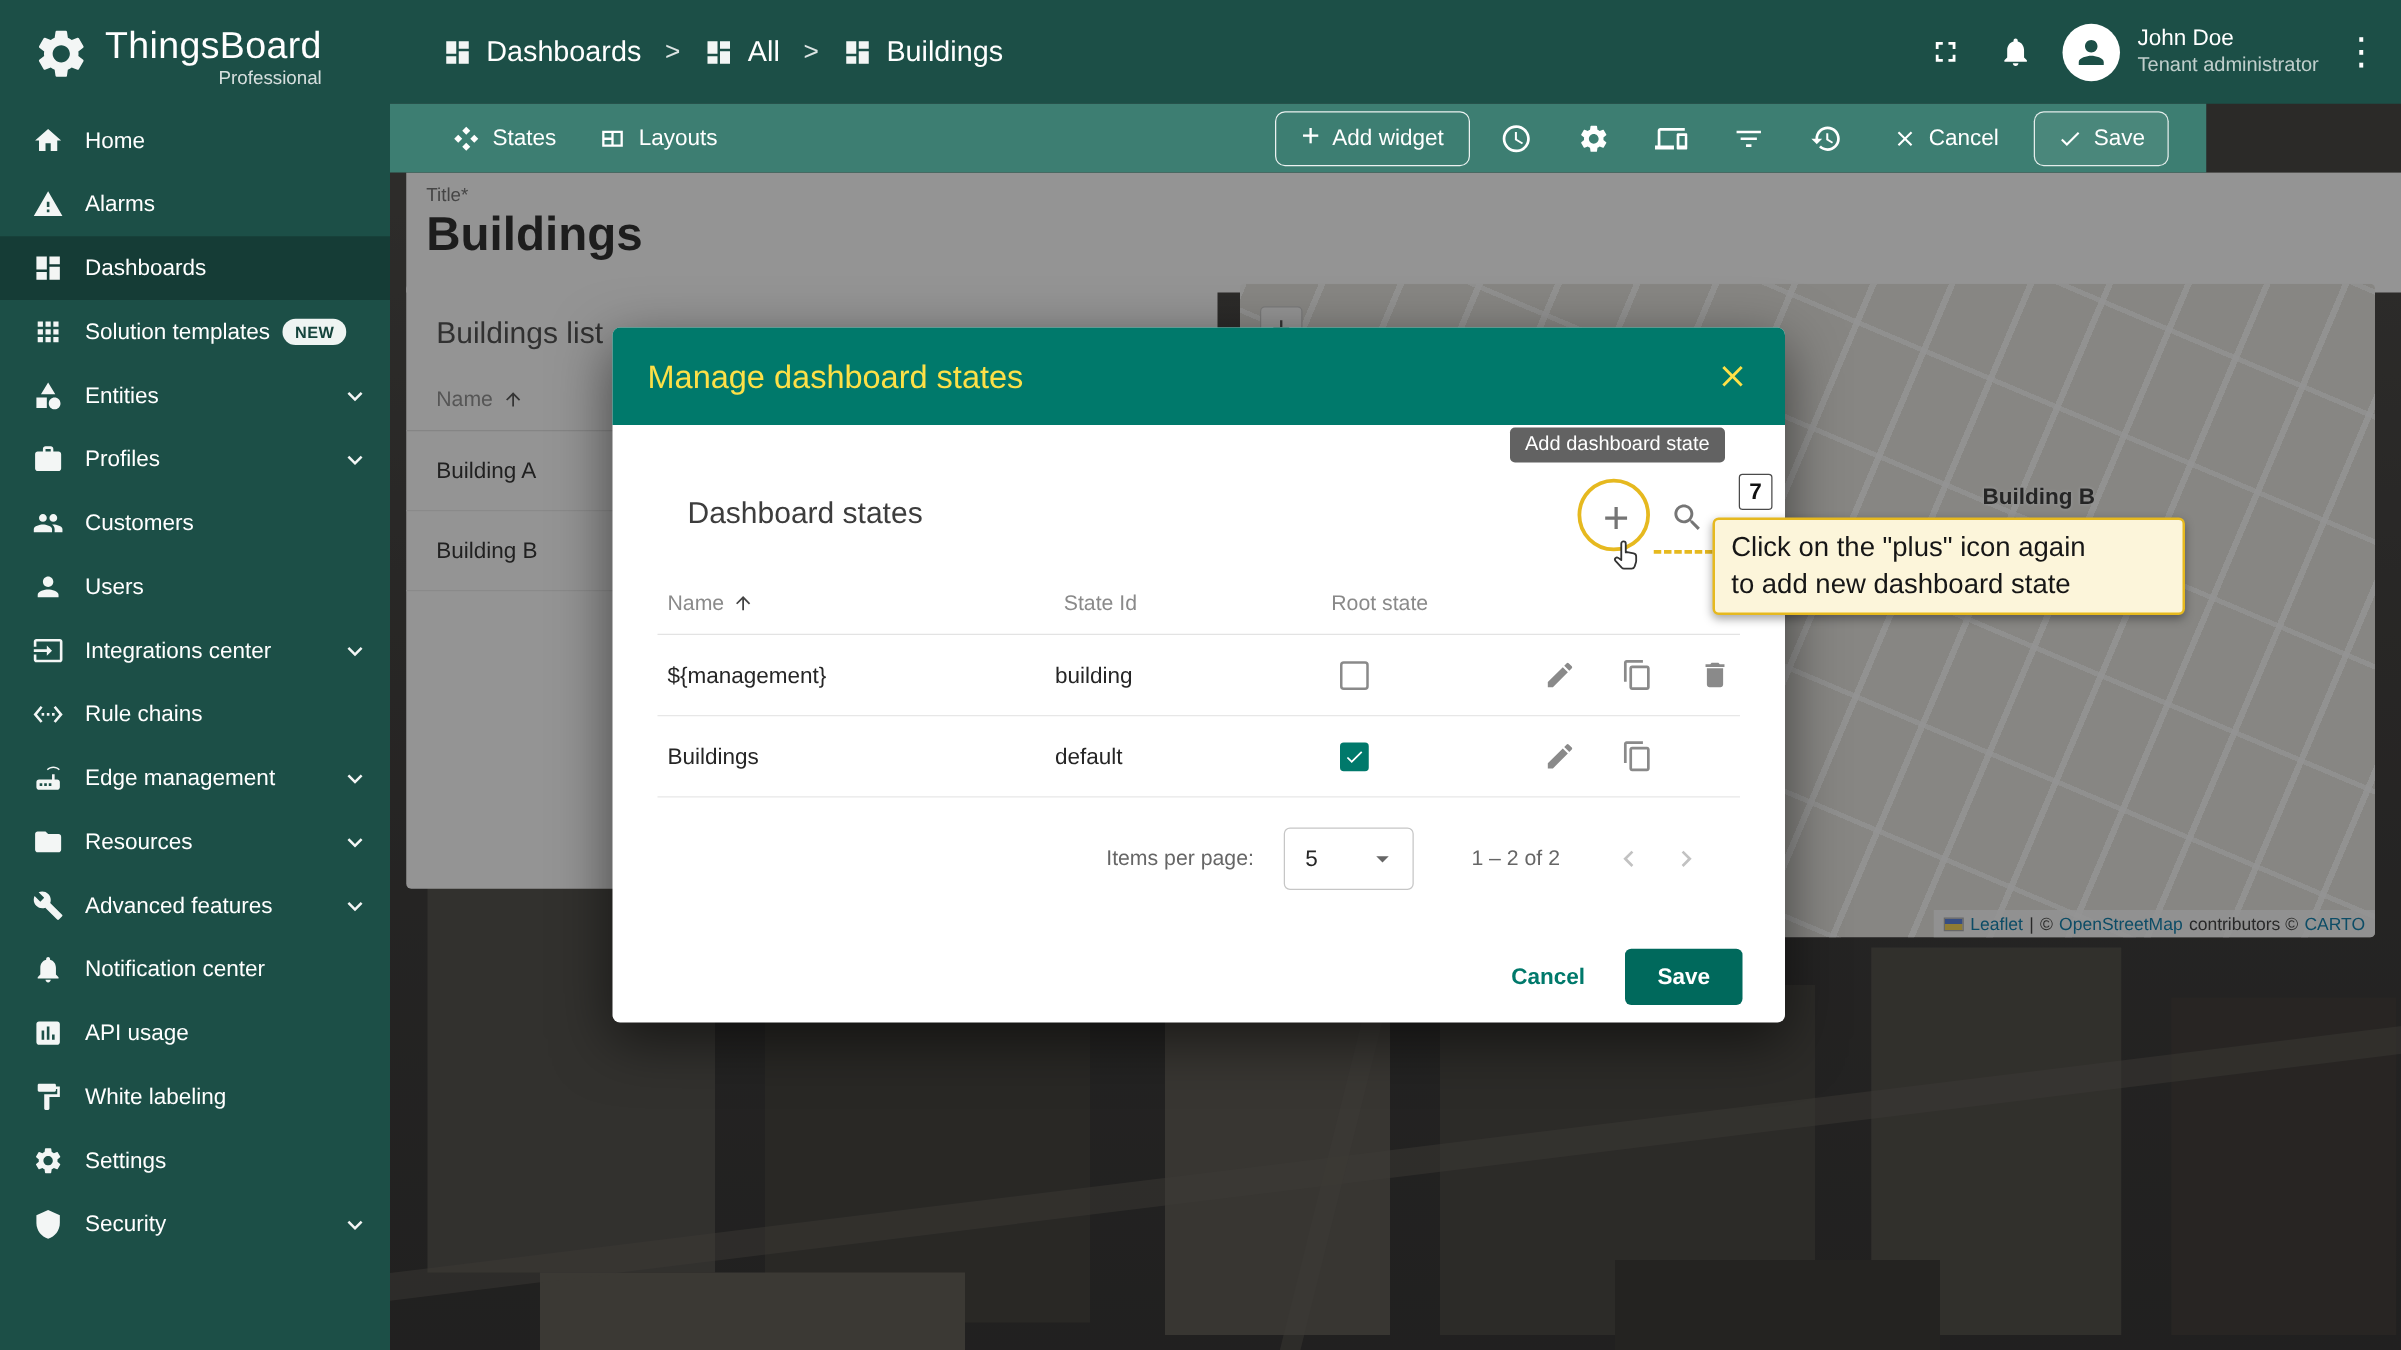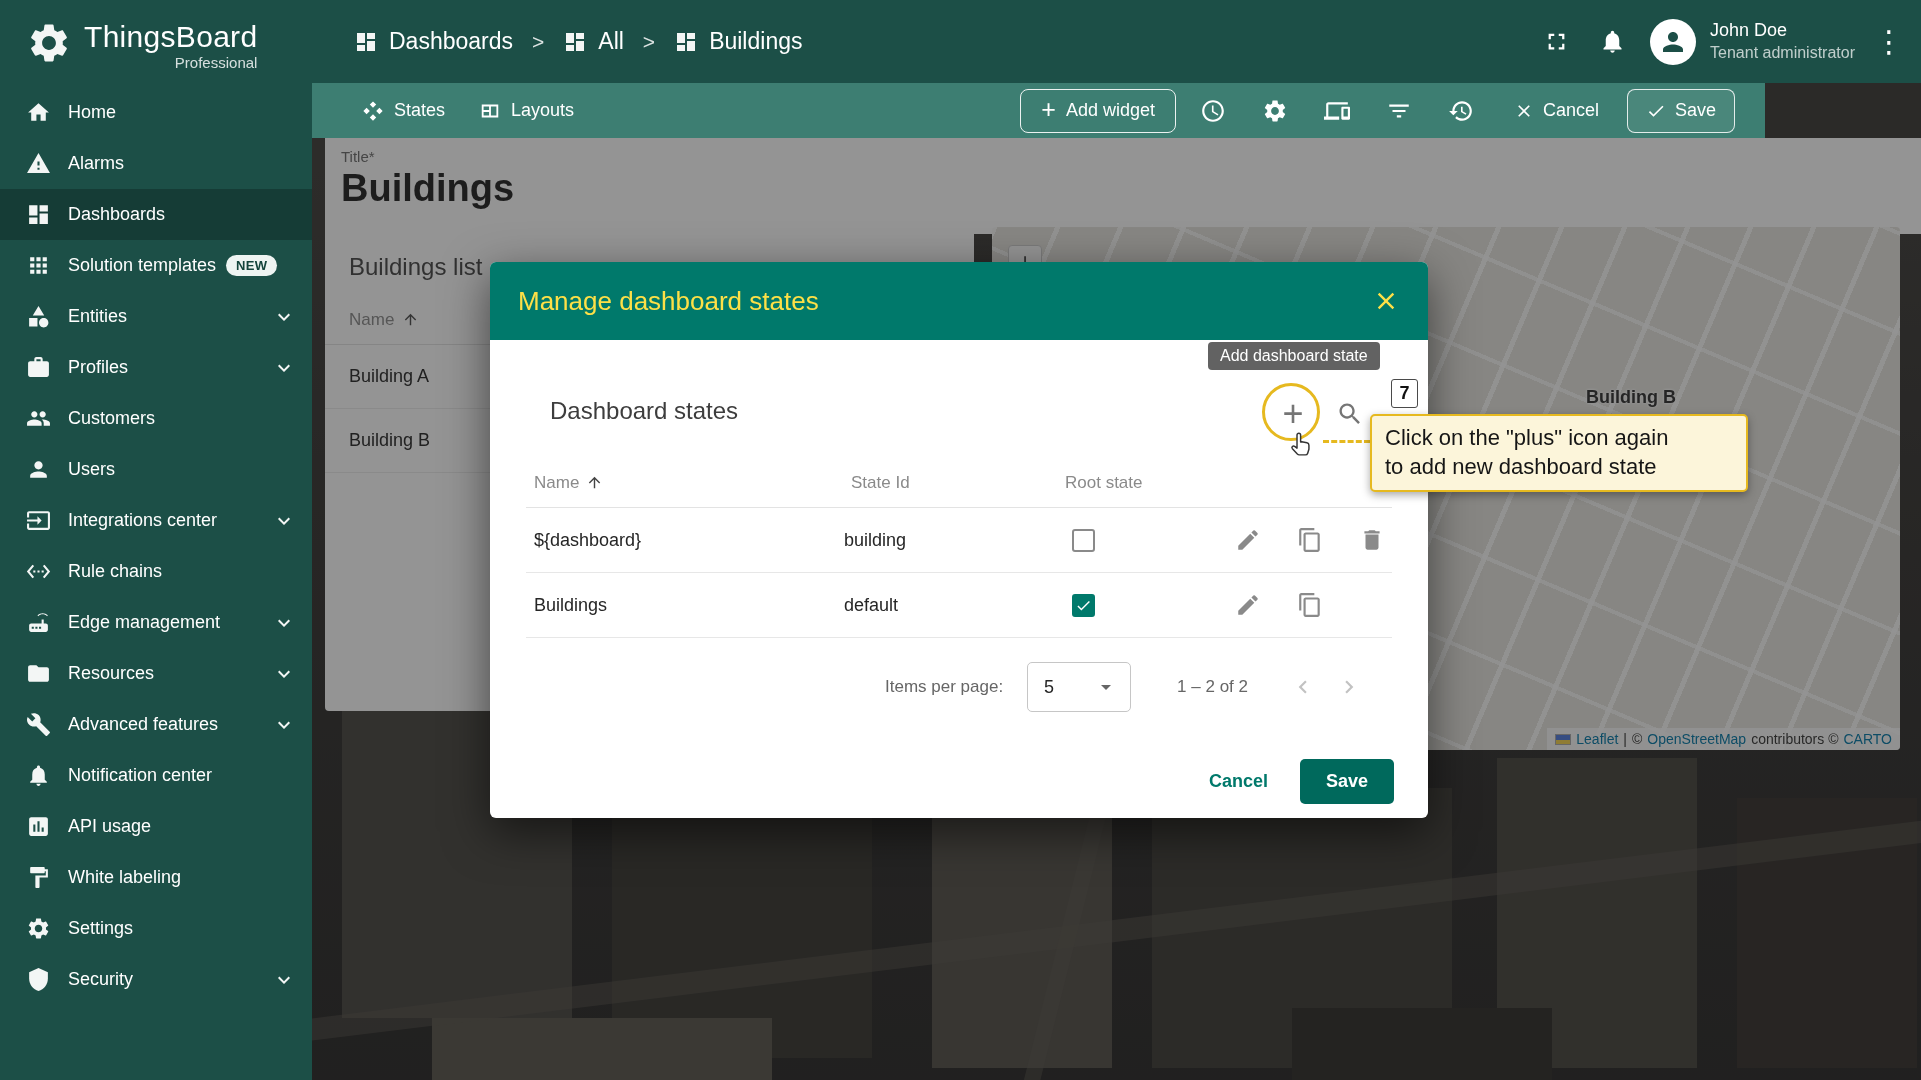--- a/index.html
+++ b/index.html
@@ -544,21 +544,21 @@
                 <path d="M4 12l1.41 1.41L11 7.83V20h2V7.83l5.58 5.59L20 12l-8-8-8 8z"></path>
               </svg>
             </span>
         </div>
         <div class="th-pad">State Id</div>
         <div class="th-pad">Root state</div>
         <div></div>
       </div>
       <div id="stateRows">
           <div class="t-row">
-            <div class="td-name">${dashboard}</div>
+            <div class="td-name">${management}</div>
             <div>building</div>
             <div>
               <span class="cb"></span>
             </div>
             <div class="t-actions">
               <span class="ic act">
                 <svg viewBox="0 0 24 24">
                   <path d="M3 17.25V21h3.75L17.81 9.94l-3.75-3.75L3 17.25zM20.71 7.04c.39-.39.39-1.02 0-1.41l-2.34-2.34a1 1 0 00-1.41 0l-1.83 1.83 3.75 3.75 1.83-1.83z"></path>
                 </svg>
               </span>

